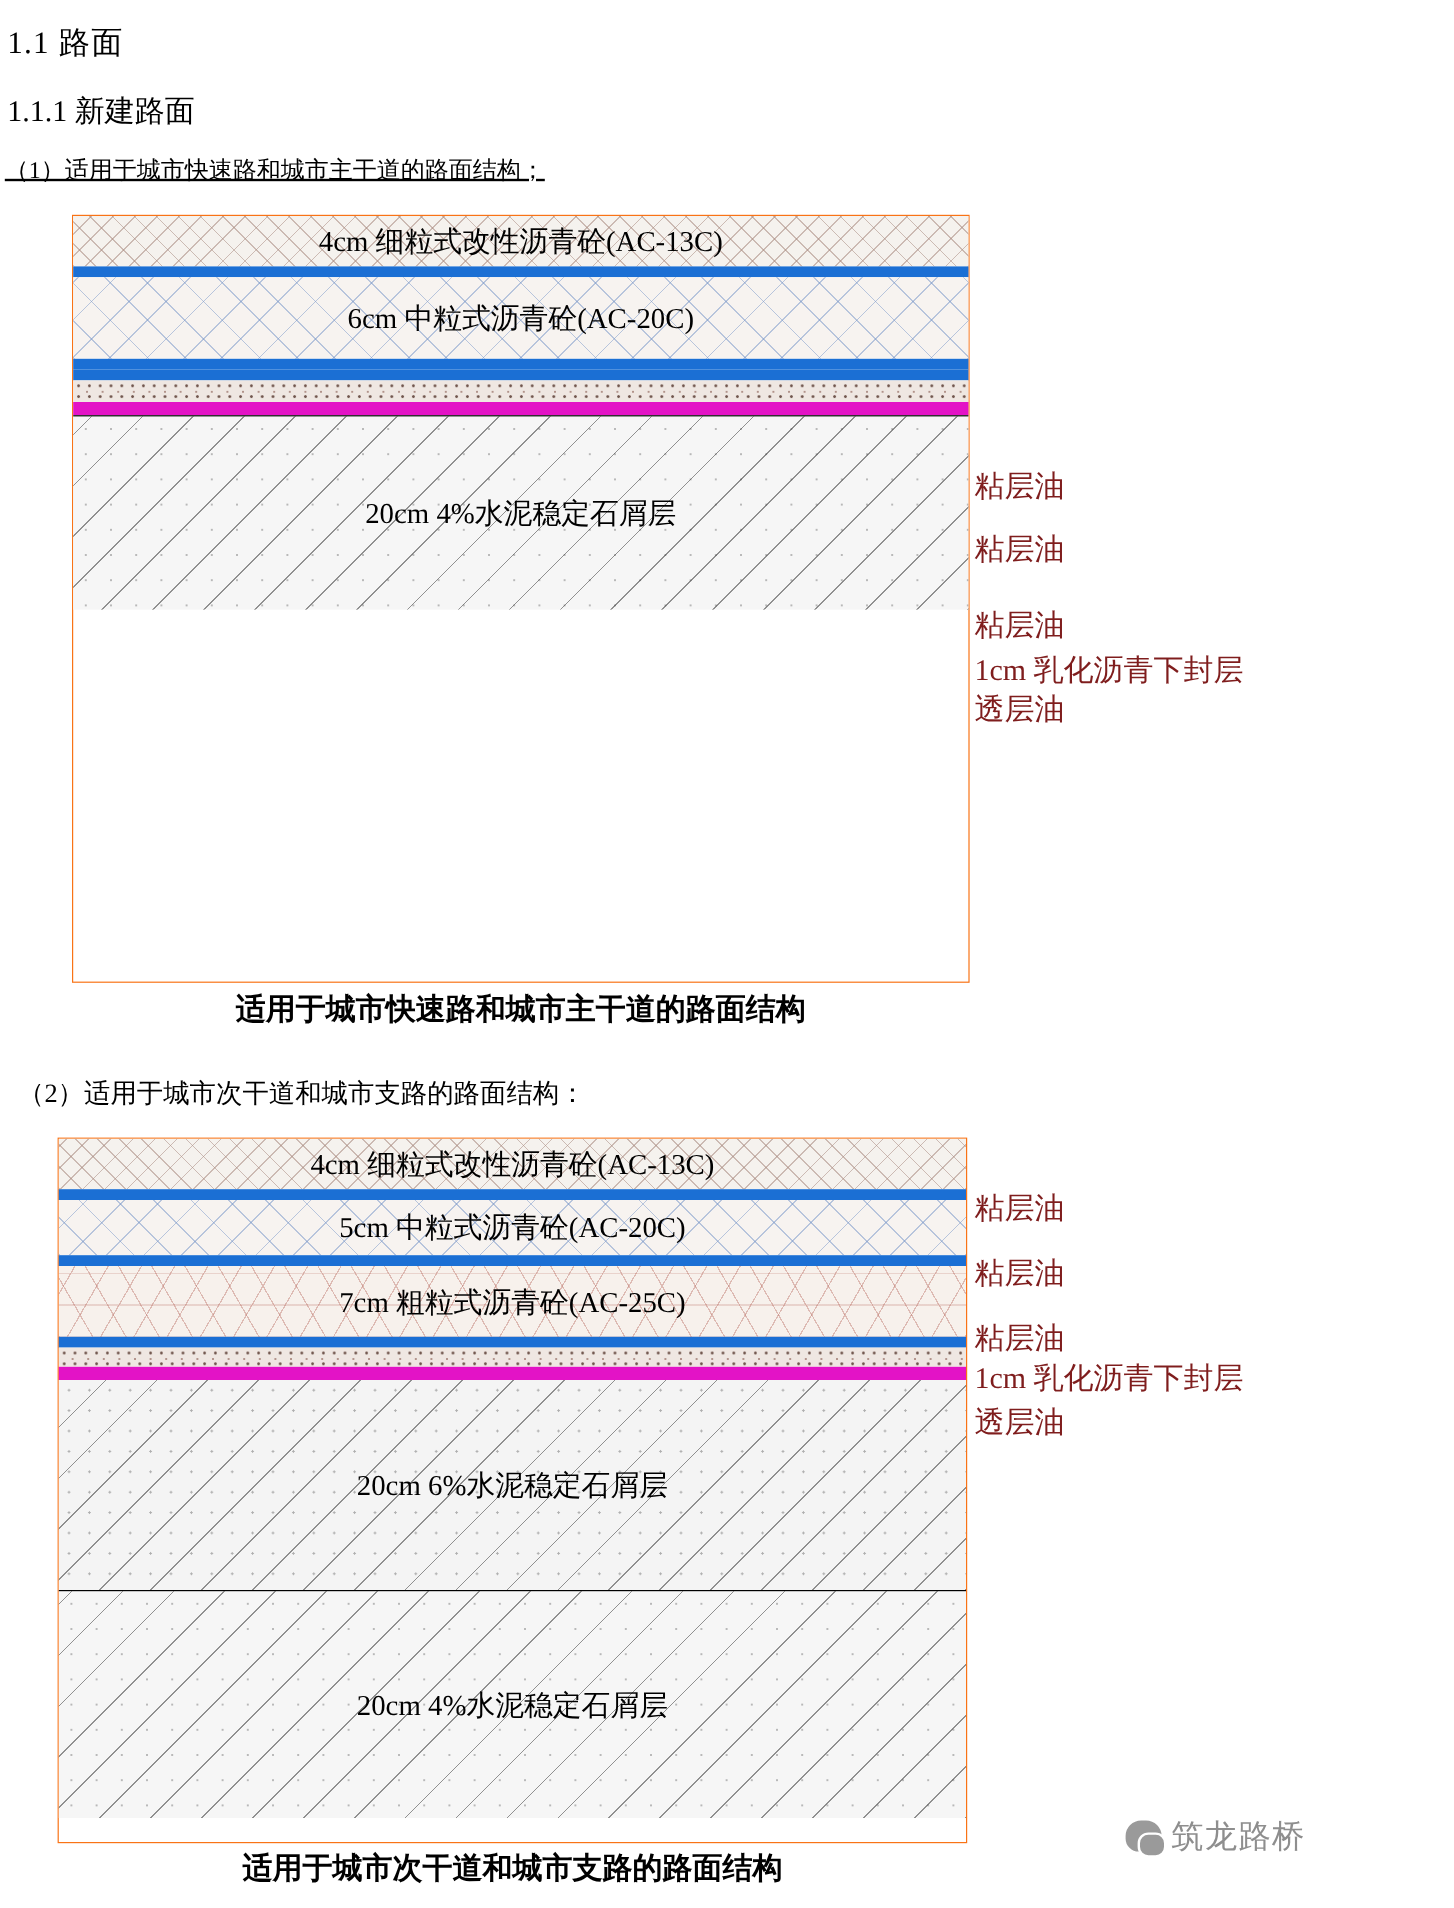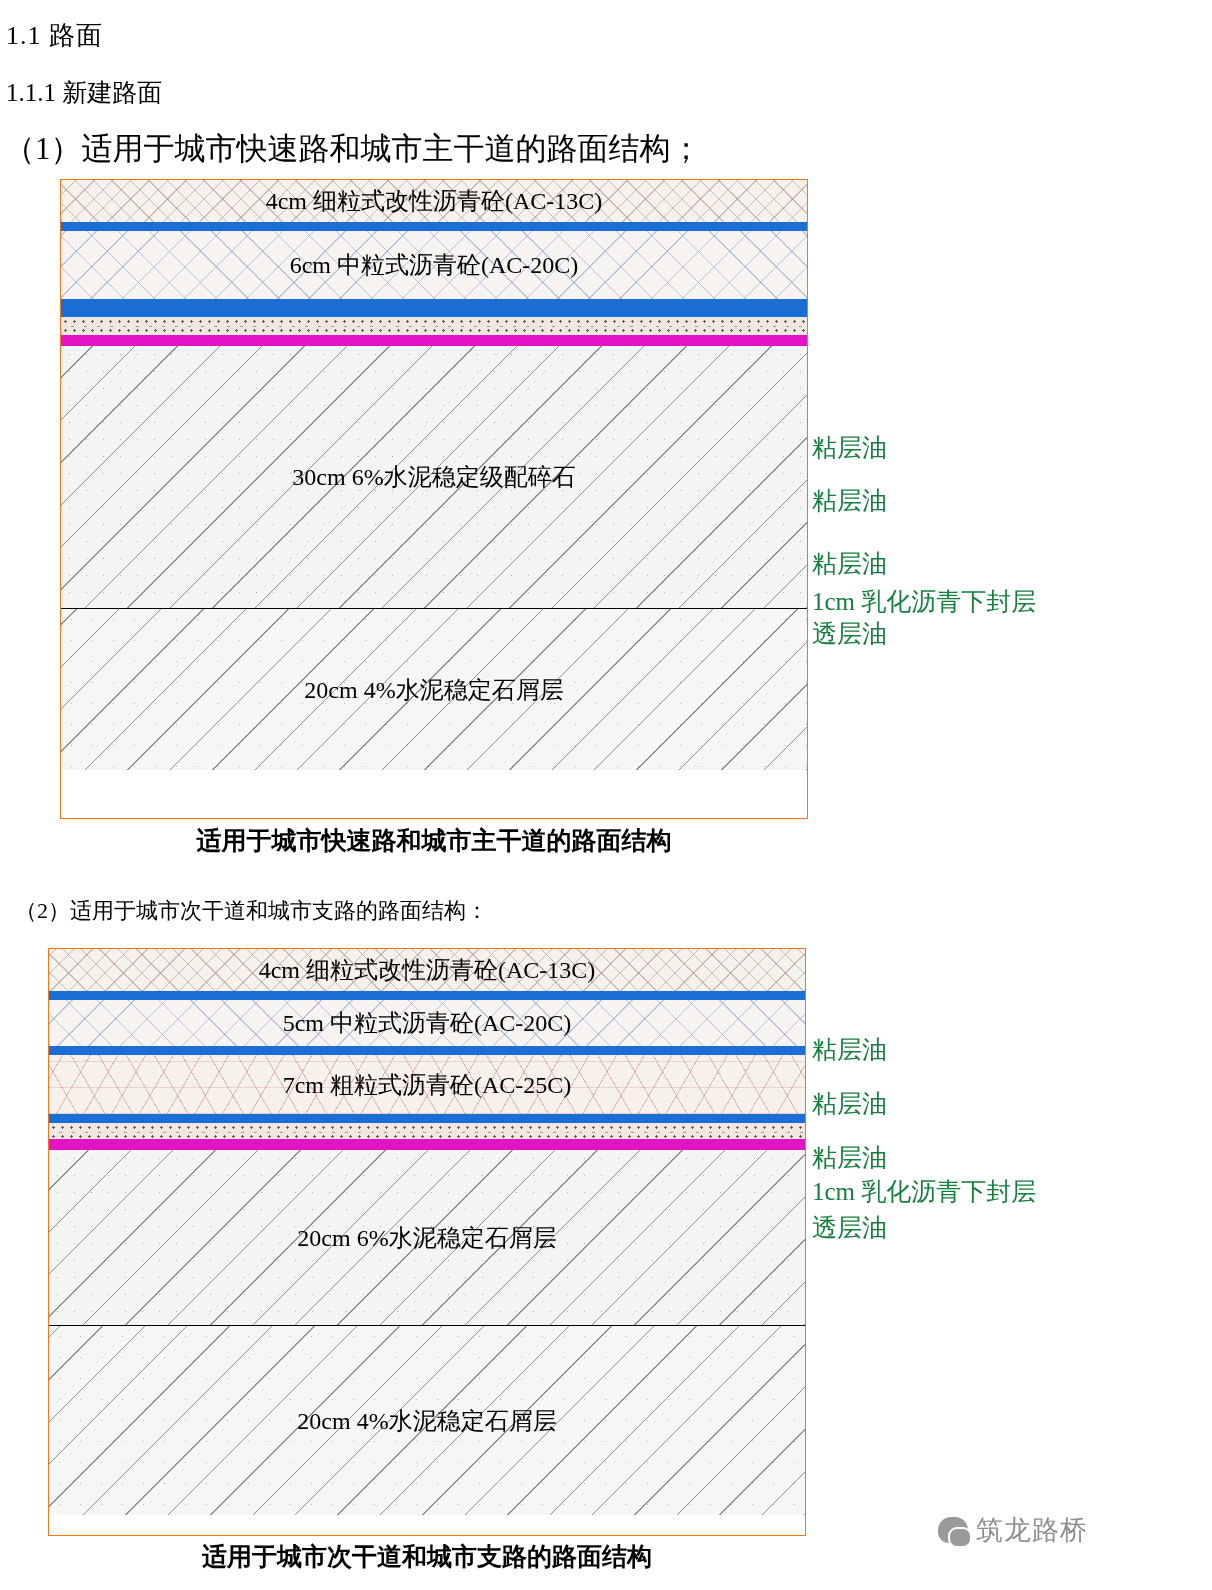--- a/index.html
+++ b/index.html
@@ -27,21 +27,22 @@
   .h2 {
     position: absolute;
     left: 6px;
     top: 76px;
     font-size: 25px;
   }
   .para1 {
     position: absolute;
     left: 4px;
     top: 128px;
-    font-size: 31px;
+    font-size: 20px;
+    text-decoration: underline;
   }
   .para2 {
     position: absolute;
     left: 15px;
     top: 896px;
     font-size: 22px;
     font-family: Liberation Serif, serif;
   }
 
   
@@ -130,22 +131,21 @@
       radial-gradient(rgba(90,90,90,.40) .9px, transparent 1px);
     background-size: auto, 21px 21px;
   }
   .sep-top { border-top: 1px solid #000; }
 
   
   .annot {
     position: absolute;
     font-size: 25px;
     white-space: nowrap;
-    color: #15803d;
-    margin-top: 43px;
+    color: #7f1d1d;
   }
 
   .caption {
     position: absolute;
     font-size: 25px;
     font-weight: bold;
     white-space: nowrap;
     text-align: center;
   }
   #caption-1 { left: 60px; top: 824px; width: 748px; }
@@ -197,23 +197,20 @@
       <div class="lbl">4cm  细粒式改性沥青砼(AC-13C)</div>
     </div>
     <div class="layer fill-tack thin" style="height: 9px;"></div>
     <div class="layer fill-ac20" style="height: 68px;">
       <div class="lbl">6cm  中粒式沥青砼(AC-20C)</div>
     </div>
     <div class="layer fill-tack thin" style="height: 9px;"></div>
     <div class="layer fill-tack thin" style="height: 9px;"></div>
     <div class="layer fill-seal thin" style="height: 18px;"></div>
     <div class="layer fill-perm thin" style="height: 11px;"></div>
-    <div class="layer fill-base" style="height: 262px;">
-      <div class="lbl">30cm  6%水泥稳定级配碎石</div>
-    </div>
     <div class="layer fill-sub sep-top" style="height: 162px;">
       <div class="lbl">20cm  4%水泥稳定石屑层</div>
     </div>
   </div>
 <div class="diagram" id="diagram-2">
     <div class="layer fill-ac13" style="height: 42px;">
       <div class="lbl">4cm  细粒式改性沥青砼(AC-13C)</div>
     </div>
     <div class="layer fill-tack thin" style="height: 9px;"></div>
     <div class="layer fill-ac20" style="height: 46px;">

